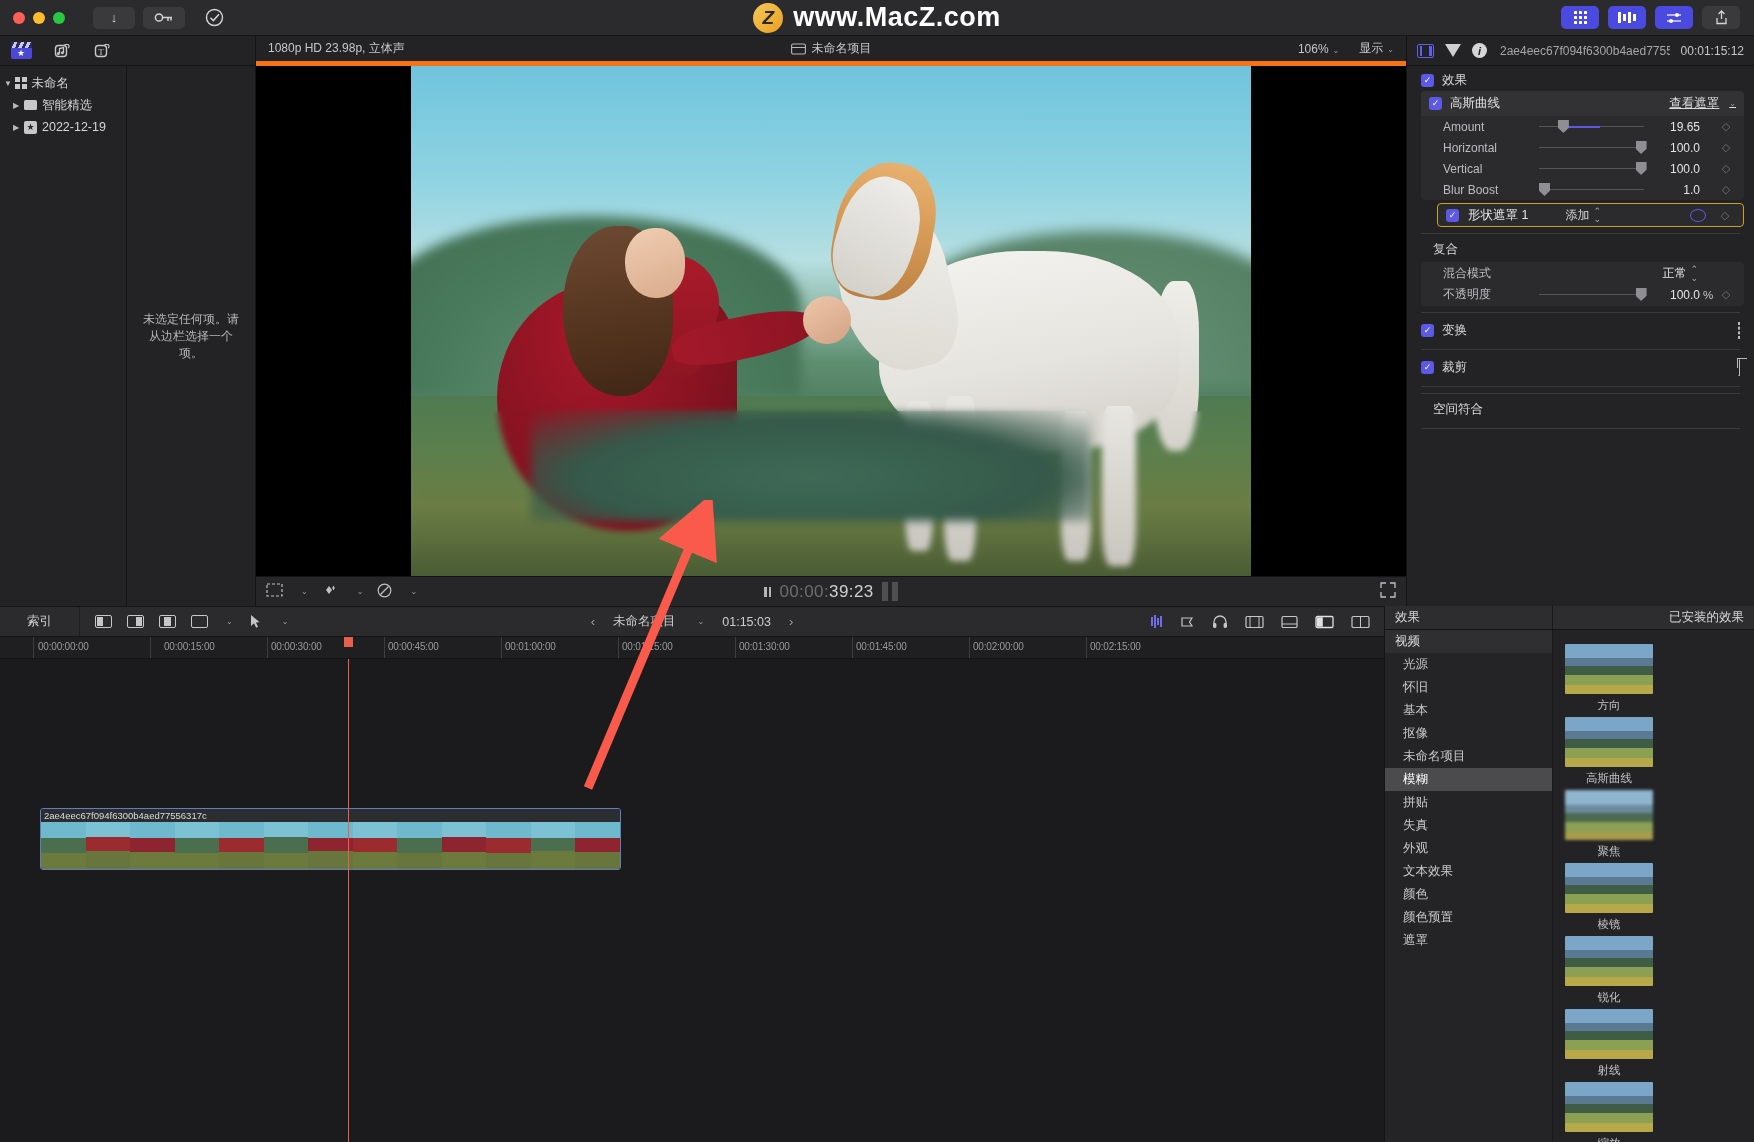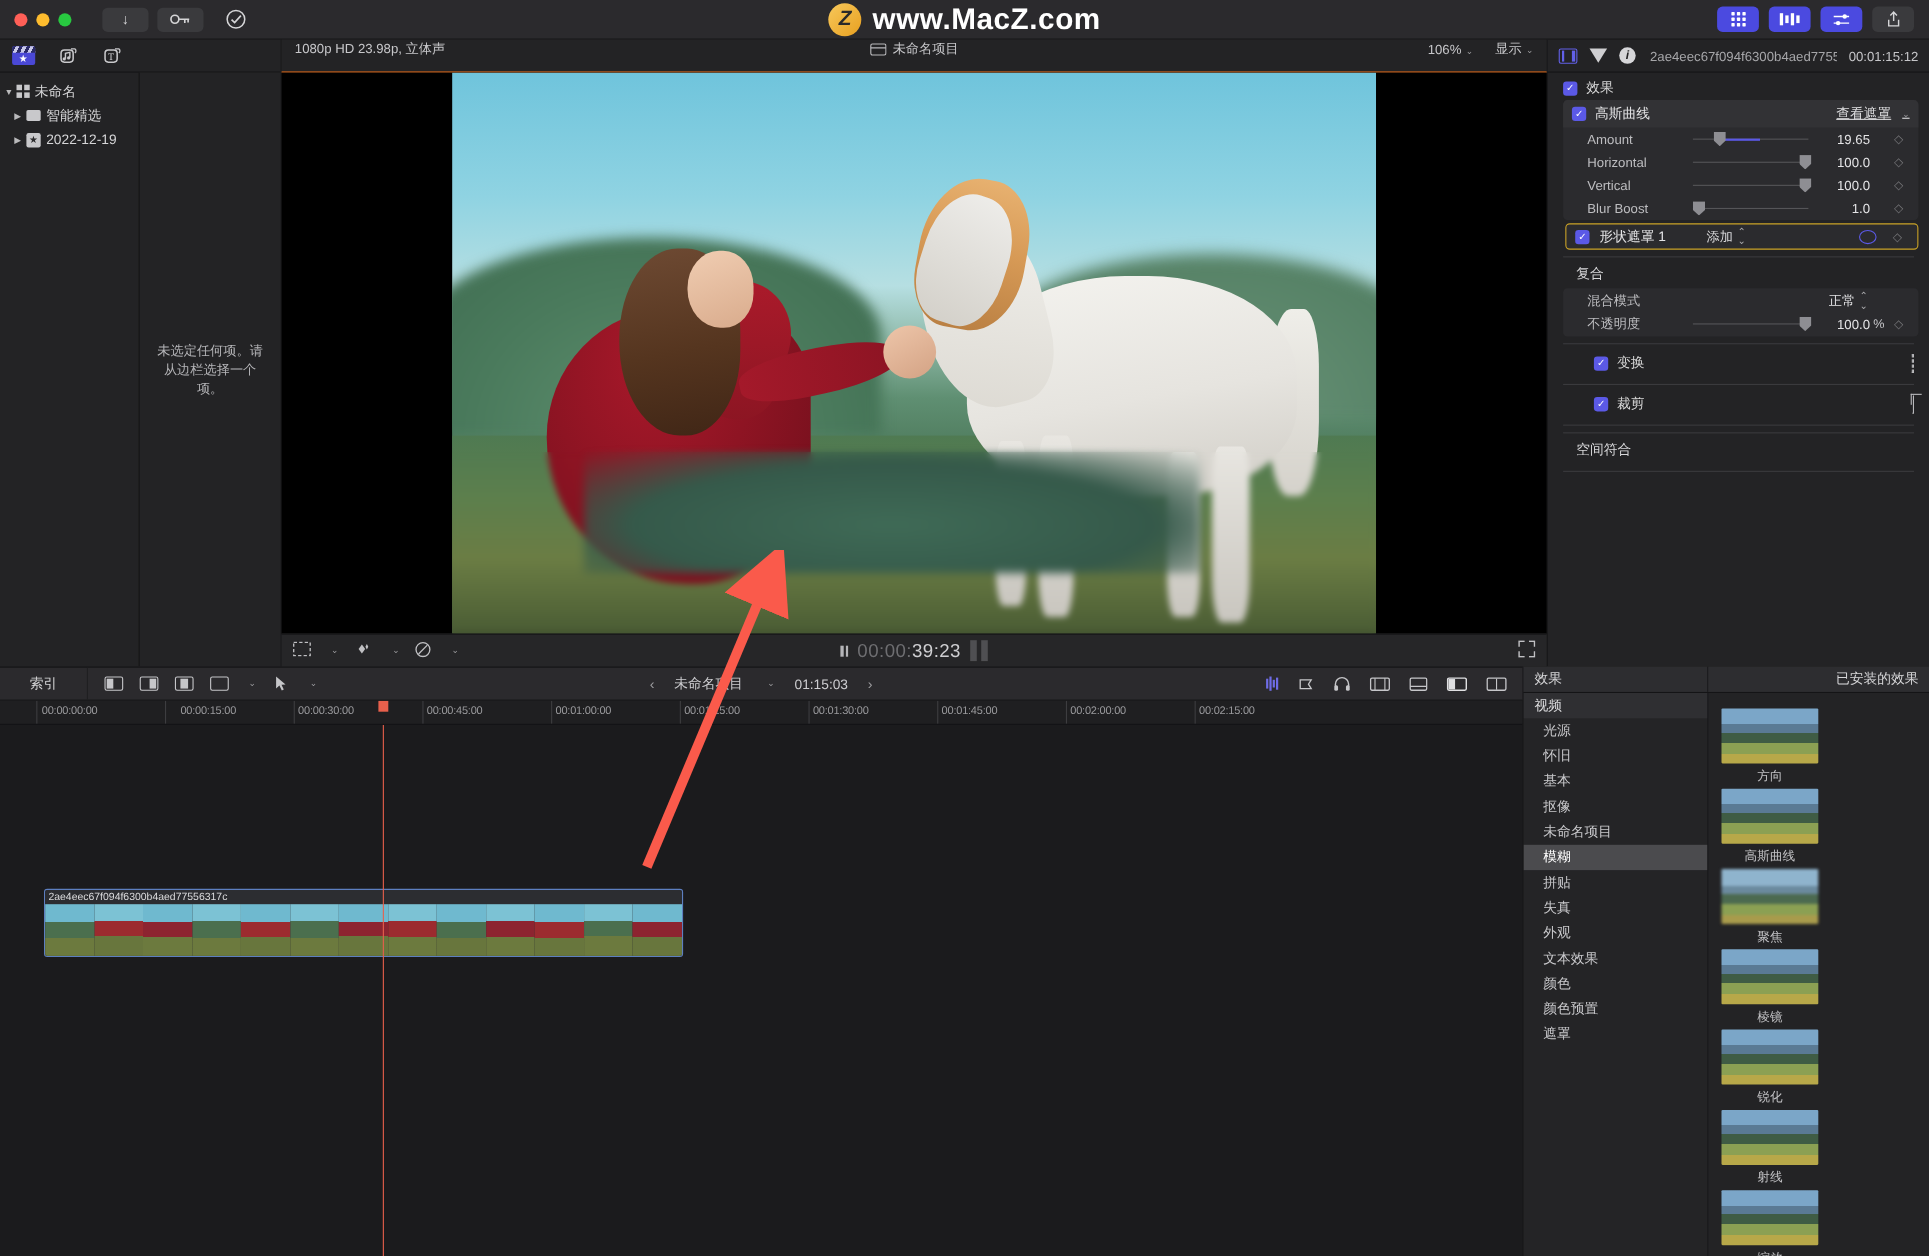--- a/index.html
+++ b/index.html
@@ -87,22 +87,22 @@
   }
   .lib-detail {
     flex: 1; border-left: 1px solid #141416; display: flex; align-items: center; justify-content: center;
     background: #232325;
   }
   .empty-msg { font-size: 12px; color: #b6b6b9; text-align: center; line-height: 17px; width: 96px; }
 
   
   .viewer { flex: 1; background: #1d1d1f; display: flex; flex-direction: column; }
   .viewer-top {
-    height: 30px; display: flex; align-items: flex-start; padding: 0 12px;
-    font-size: 12px; color: #c7c7ca; border-bottom: 1px solid #f97316; background: #232325;
+    height: 30px; display: flex; align-items: center; padding: 0 12px;
+    font-size: 12px; color: #c7c7ca; border-bottom: 5px solid #f97316; background: #232325;
     position: relative;
   }
   .vt-left { white-space: nowrap; }
   .vt-center {
     position: absolute; left: 0; right: 0; display: flex; align-items: center;
     justify-content: center; gap: 6px; pointer-events: none;
   }
   .vt-right { margin-left: auto; display: flex; align-items: center; gap: 20px; }
   .menu-chev { font-size: 8px; color: #9d9da0; margin-left: 4px; }
   .viewer-canvas { flex: 1; background: #000; position: relative; overflow: hidden; display: flex; justify-content: center; }
@@ -169,33 +169,33 @@
   .sfill { position: absolute; height: 2px; background: #5b59e6; }
   .sknob {
     position: absolute; width: 11px; height: 13px; background: #8e8e93;
     clip-path: polygon(0 0,100% 0,100% 60%,50% 100%,0 60%);
   }
   .pval { width: 56px; text-align: right; color: #e4e4e6; font-size: 12px; }
   .punit { width: 16px; color: #c6c6c9; font-size: 11.5px; padding-left: 3px; }
   .kf { width: 20px; text-align: center; color: #737376; font-size: 11px; }
 
   .mask-row {
-    display: flex; align-items: center; gap: 9px; height: 24px; margin: 3px 10px 0 16px;
+    display: flex; align-items: center; gap: 9px; height: 24px; margin: 3px 10px 0 30px;
     padding: 0 8px; border: 1.5px solid #c9a227; border-radius: 4px; background: #2b2b2e; justify-content: flex-end;
   }
   .mask-label { font-size: 12.5px; color: #e4e4e6; }
   .mask-mode { margin-left: 28px; font-size: 12px; color: #dcdcde; display: flex; align-items: center; gap: 4px; }
   .mask-shape { margin-left: auto; width: 16px; height: 13px; border: 1.4px solid #5b59e6; border-radius: 50%; }
 
   .sect-div { height: 1px; background: #3a3a3d; margin: 6px 14px 4px 14px; }
   .sect-title { font-size: 12.5px; color: #d8d8da; padding: 3px 0 4px 26px; }
   .comp-box { margin: 0 10px 0 14px; background: #2b2b2e; border-radius: 4px; padding: 1px 0; }
   .popval { display: flex; align-items: center; gap: 4px; font-size: 12px; color: #e4e4e6; }
   .stepper { font-size: 9px; color: #a9a9ac; line-height: .9; display: flex; flex-direction: column; }
-  .toggle-row { display: flex; align-items: center; gap: 8px; height: 26px; padding: 0 14px 0 14px; font-size: 12.5px; margin-left: 28px; }
+  .toggle-row { display: flex; align-items: center; gap: 8px; height: 26px; padding: 0 14px 0 14px; font-size: 12.5px; }
   .toggle-row .tr-ic { margin-left: auto; color: #b9b9bc; font-size: 13px; }
   .glyph-transform { width: 15px; height: 13px; border: 1.3px dashed #b9b9bc; }
   .glyph-crop { width: 13px; height: 12px; border: 1.3px solid #b9b9bc; border-left-color: transparent; border-top-color: transparent; position: relative; }
   .glyph-crop::before { content: ""; position: absolute; left: -2px; top: -2px; width: 9px; height: 9px; border-left: 1.3px solid #b9b9bc; border-top: 1.3px solid #b9b9bc; }
   .glyph-distort { width: 15px; height: 12px; border: 1.3px solid #b9b9bc; transform: skewX(-15deg); }
   .plus-btn { margin-left: auto; color: #d2d2d4; font-size: 15px; }
   .insp-foot { height: 32px; display: flex; align-items: center; justify-content: flex-end; padding-right: 12px; }
   .save-preset { font-size: 12px; color: #d2d2d4; }
 
   

